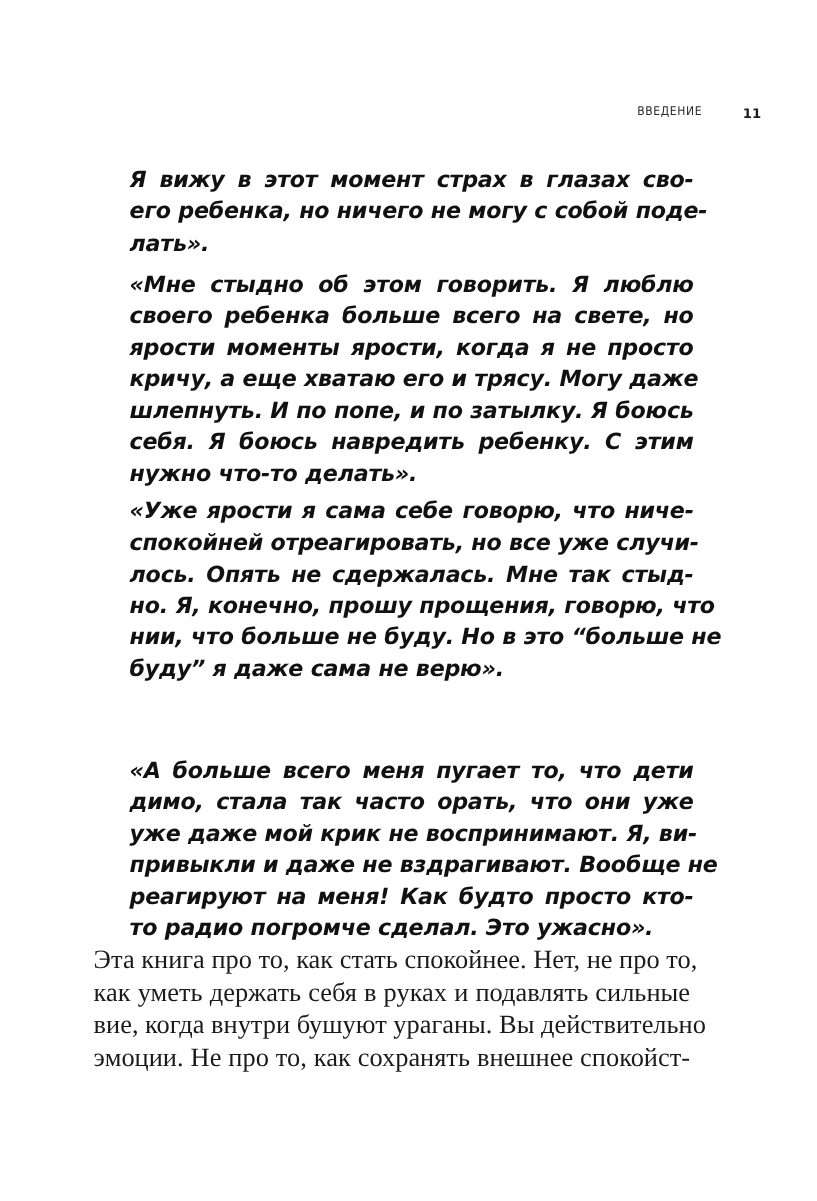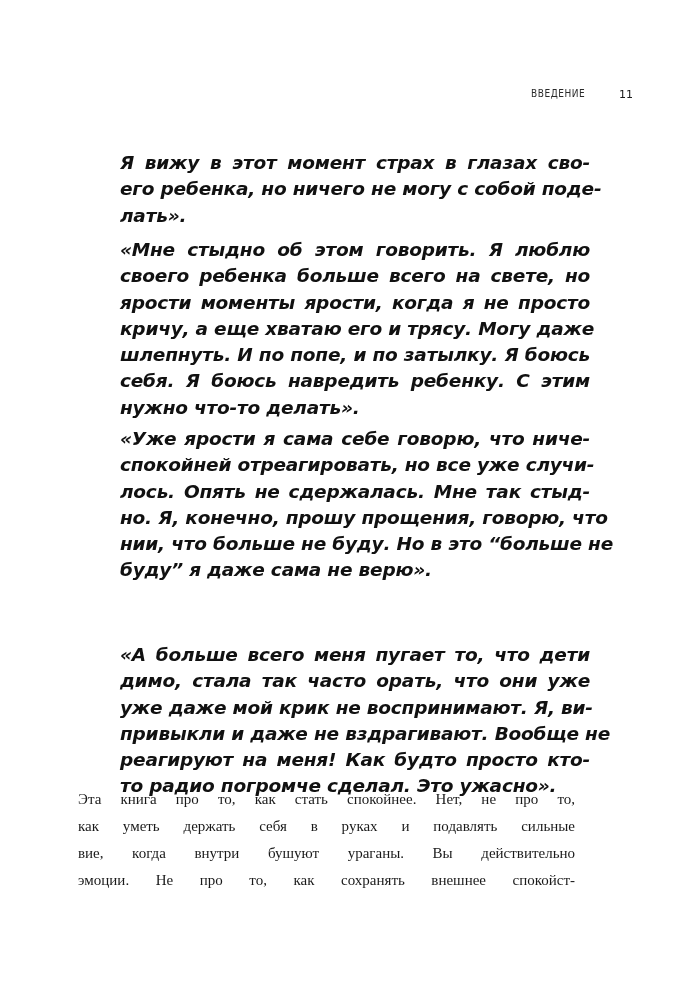--- a/index.html
+++ b/index.html
@@ -32,28 +32,28 @@
       color: #2a2a2a;
       transform: scaleX(0.9);
       transform-origin: left center;
     }
     .page-number {
       position: absolute;
       left: 593px;
       top: 0;
       font-family: "DejaVu Sans", sans-serif;
       font-size: 11px;
-      font-weight: normal;
+      font-weight: bold;
       color: #1a1a1a;
     }
     .quote-block {
       position: absolute;
       left: 104px;
       width: 470px;
-      margin: 16px;
+      margin: 4px;
       font-family: "DejaVu Sans", sans-serif;
       font-style: italic;
       font-weight: bold;
       font-size: 18.5px;
       line-height: 26.3px;
       text-align: justify;
       text-align-last: left;
       color: #111111;
       letter-spacing: -0.2px;
     }
@@ -70,21 +70,21 @@
     .line.last {
       text-align-last: left;
     }
     .body-text {
       position: absolute;
       left: 78px;
       top: 786px;
       width: 497px;
       margin: 0;
       font-family: "Liberation Serif", serif;
-      font-size: 15px;
+      font-size: 22px;
       line-height: 27px;
       color: #1a1a1a;
     }
     .body-text .line {
       white-space: nowrap;
       text-align-last: justify;
     }
   </style>
 </head>
 <body>

